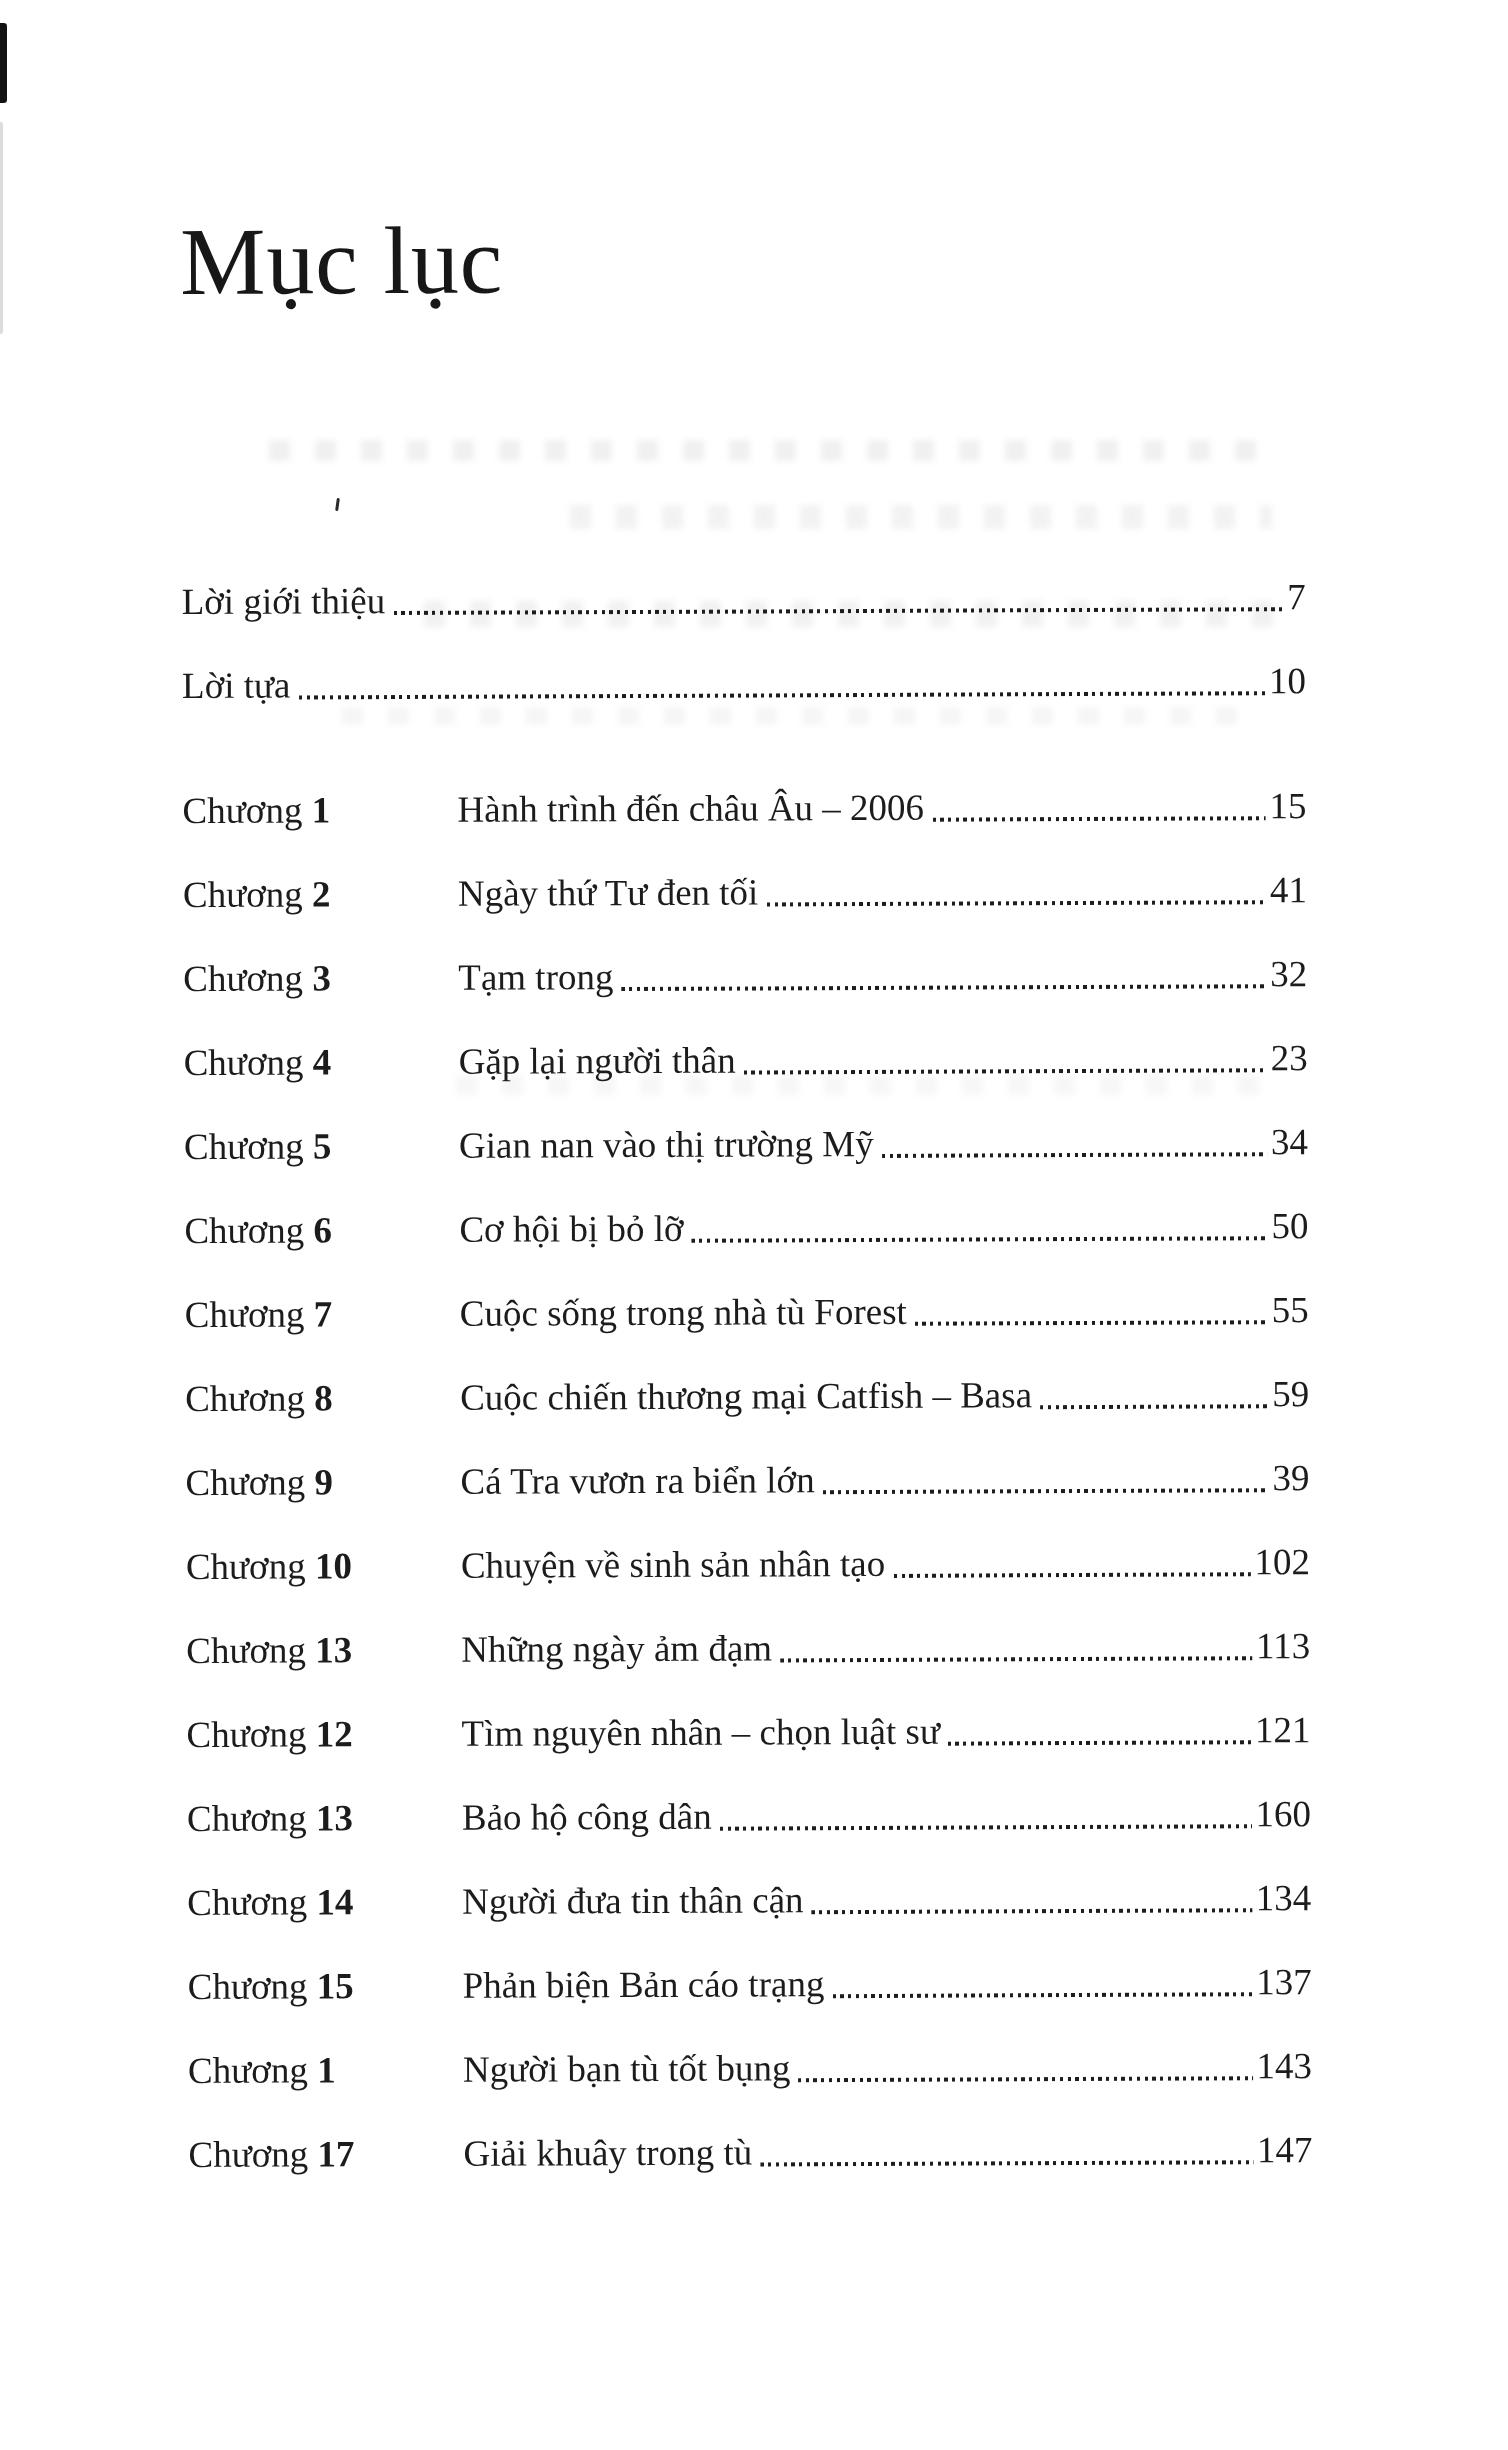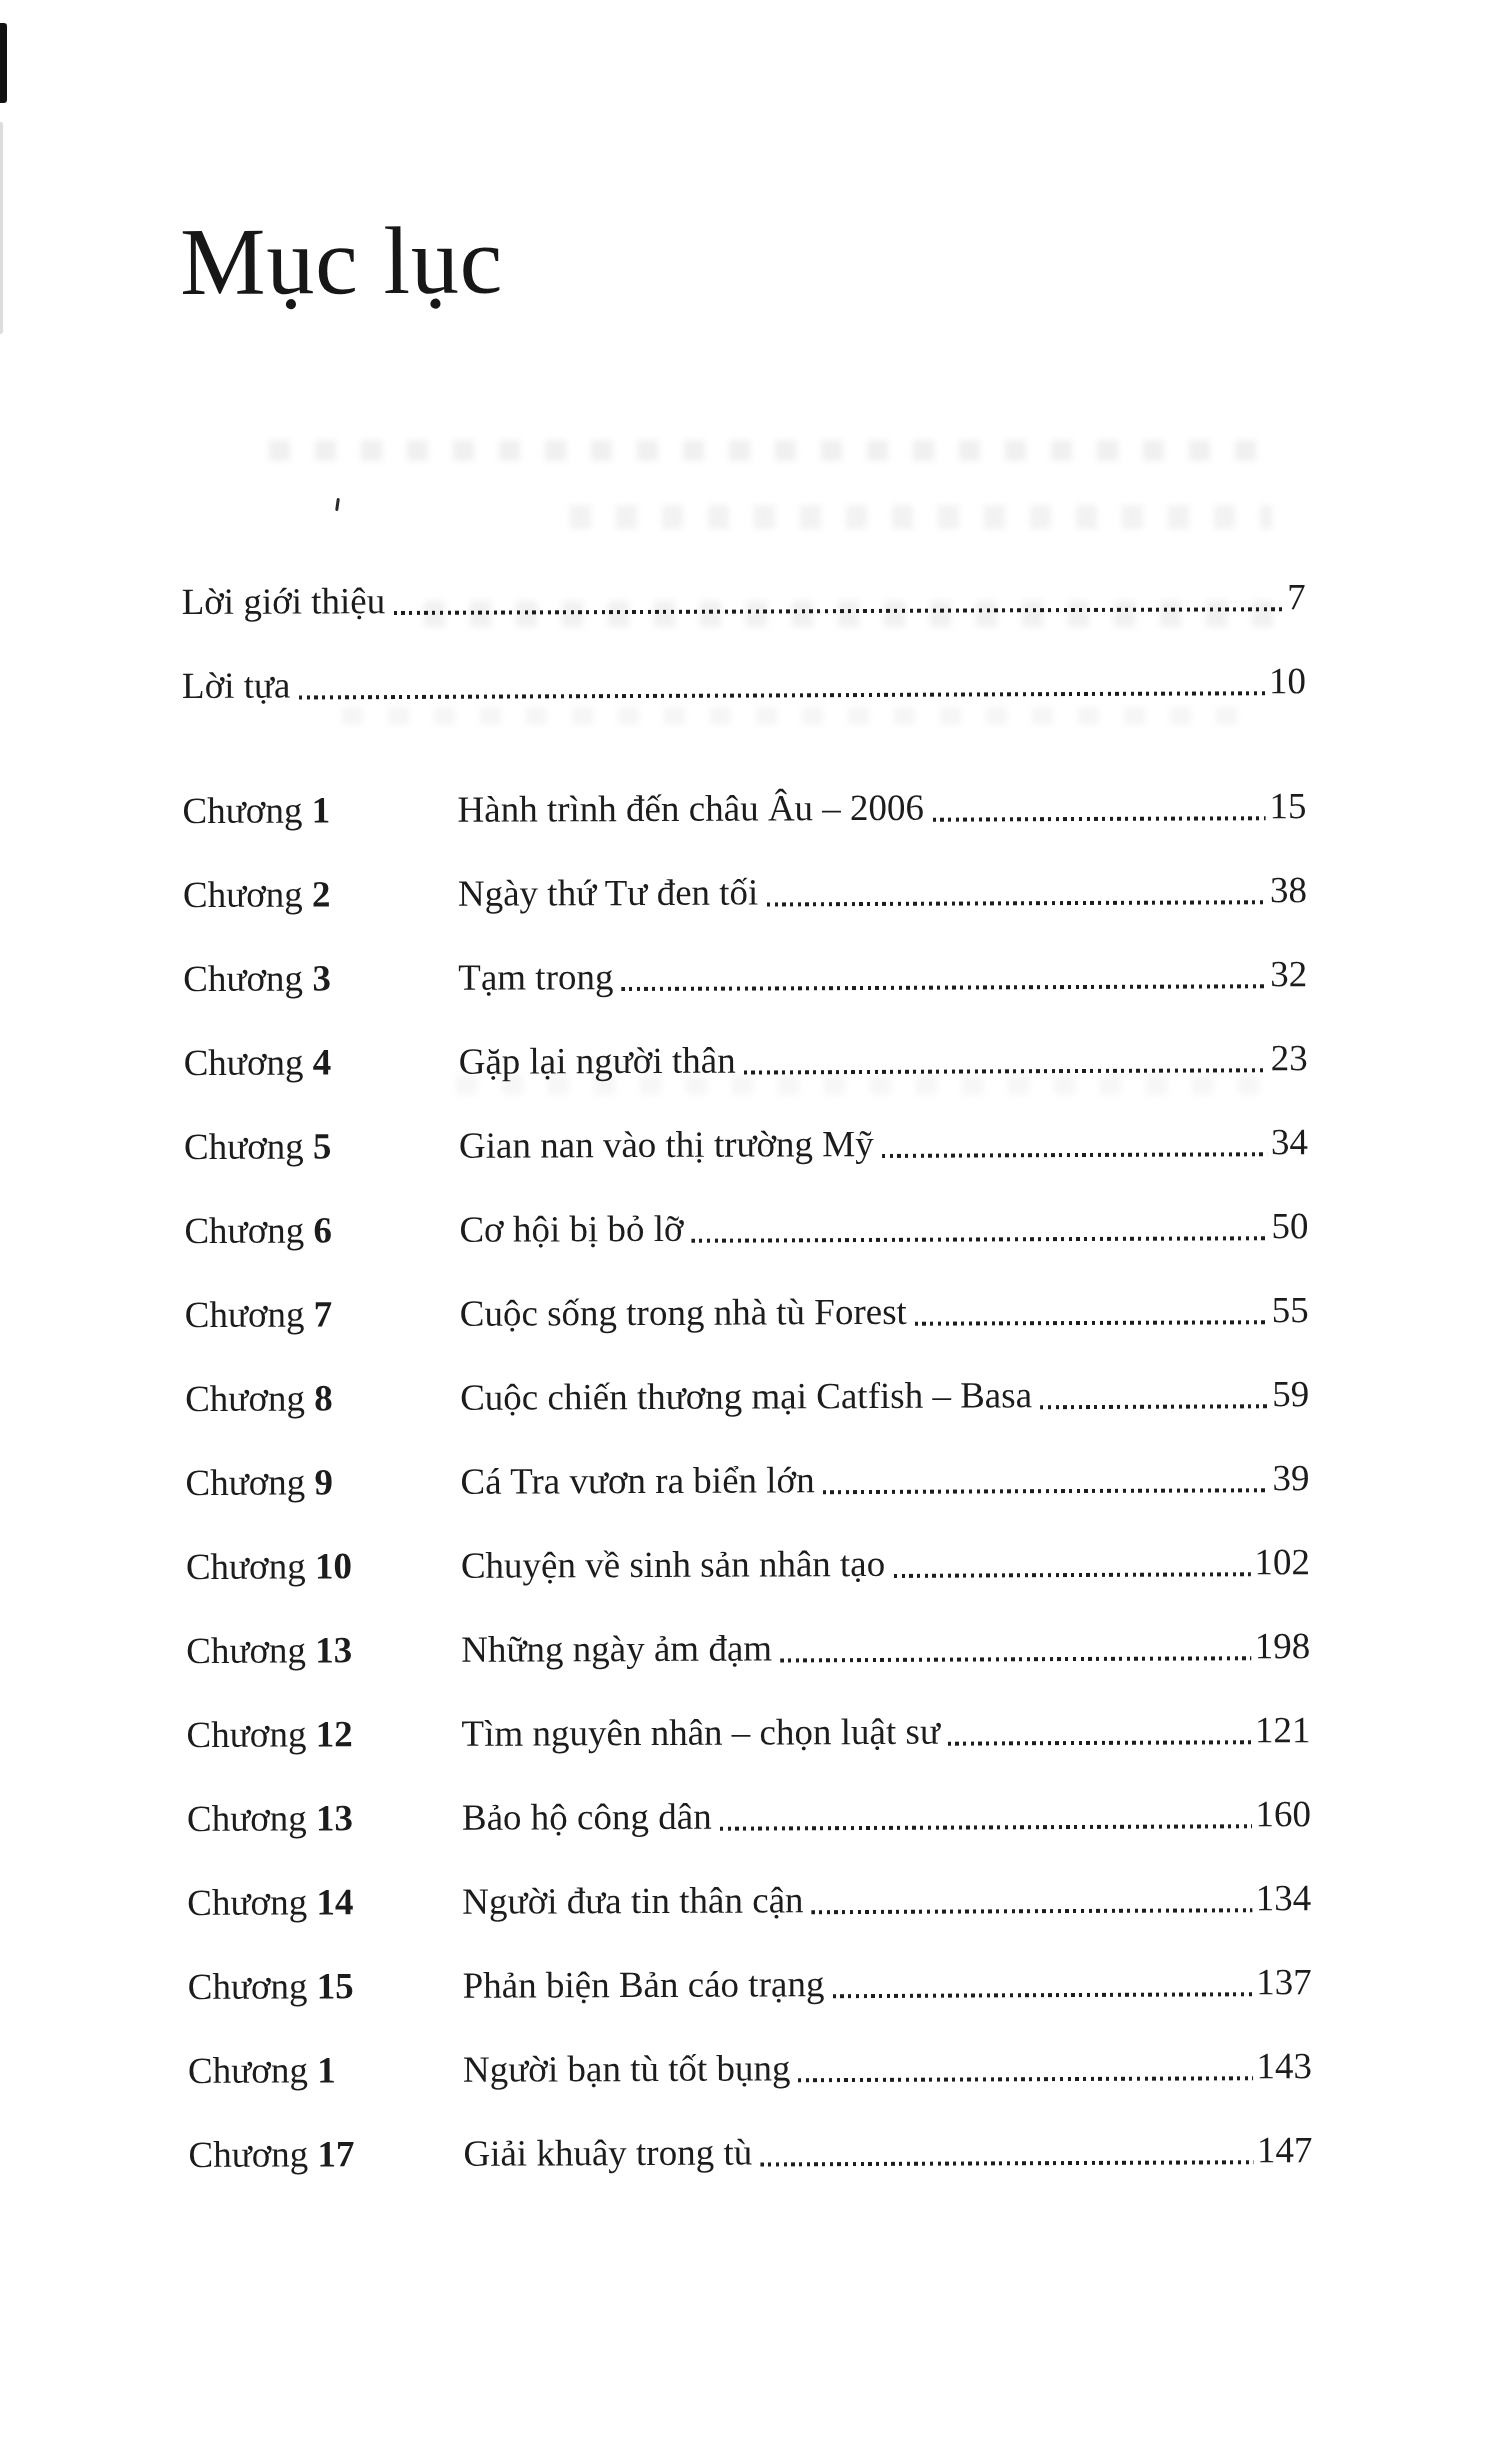--- a/index.html
+++ b/index.html
@@ -112,21 +112,21 @@
     <span class="ch-label"><span>Chương</span>&nbsp;<span class="num">1</span></span>
     <span class="entry-title">Hành trình đến châu Âu – 2006</span>
     <span class="leader"></span>
     <span class="pagenum">15</span>
   </div>
 
   <div class="row ch-row">
     <span class="ch-label"><span>Chương</span>&nbsp;<span class="num">2</span></span>
     <span class="entry-title">Ngày thứ Tư đen tối</span>
     <span class="leader"></span>
-    <span class="pagenum">38</span>
+    <span class="pagenum">41</span>
   </div>
 
   <div class="row ch-row">
     <span class="ch-label"><span>Chương</span>&nbsp;<span class="num">3</span></span>
     <span class="entry-title">Tạm trong</span>
     <span class="leader"></span>
     <span class="pagenum">32</span>
   </div>
 
   <div class="row ch-row">
@@ -175,21 +175,21 @@
     <span class="ch-label"><span>Chương</span>&nbsp;<span class="num">10</span></span>
     <span class="entry-title">Chuyện về sinh sản nhân tạo</span>
     <span class="leader"></span>
     <span class="pagenum">102</span>
   </div>
 
   <div class="row ch-row">
     <span class="ch-label"><span>Chương</span>&nbsp;<span class="num">13</span></span>
     <span class="entry-title">Những ngày ảm đạm</span>
     <span class="leader"></span>
-    <span class="pagenum">198</span>
+    <span class="pagenum">113</span>
   </div>
 
   <div class="row ch-row">
     <span class="ch-label"><span>Chương</span>&nbsp;<span class="num">12</span></span>
     <span class="entry-title">Tìm nguyên nhân – chọn luật sư</span>
     <span class="leader"></span>
     <span class="pagenum">121</span>
   </div>
 
   <div class="row ch-row">

